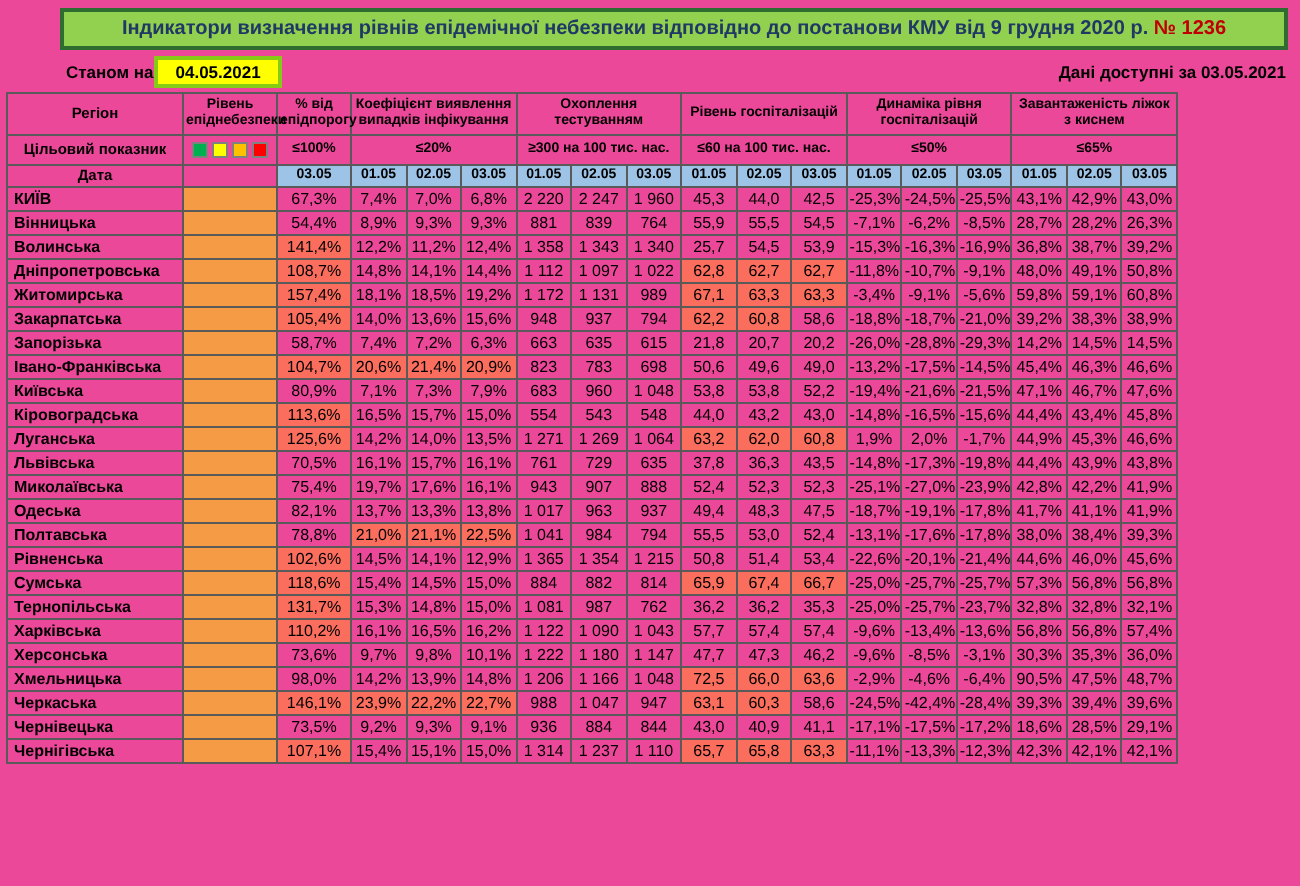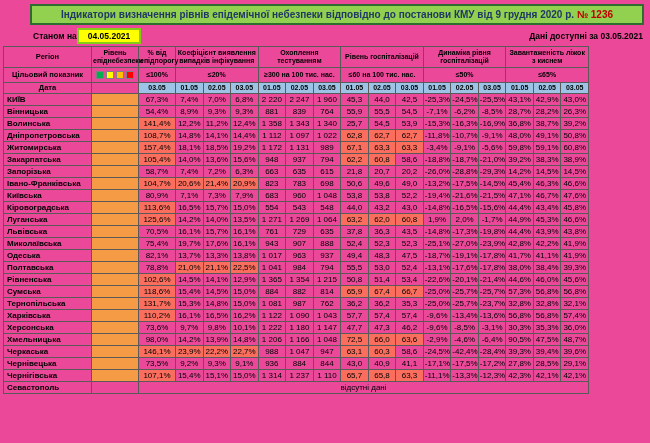--- a/index.html
+++ b/index.html
@@ -551,21 +551,21 @@
           <td>9,1%</td>
           <td>936</td>
           <td>884</td>
           <td>844</td>
           <td>43,0</td>
           <td>40,9</td>
           <td>41,1</td>
           <td>-17,1%</td>
           <td>-17,5%</td>
           <td>-17,2%</td>
-          <td>27,8%</td>
+          <td>18,6%</td>
           <td>28,5%</td>
           <td>29,1%</td>
         </tr>
         <tr>
           <td class="region">Чернігівська</td>
           <td class="level" style="background: rgb(245, 155, 69);"></td>
           <td style="background: rgb(251, 110, 94);">107,1%</td>
           <td>15,4%</td>
           <td>15,1%</td>
           <td>15,0%</td>
@@ -575,20 +575,15 @@
           <td style="background: rgb(251, 110, 94);">65,7</td>
           <td style="background: rgb(251, 110, 94);">65,8</td>
           <td style="background: rgb(251, 110, 94);">63,3</td>
           <td>-11,1%</td>
           <td>-13,3%</td>
           <td>-12,3%</td>
           <td>42,3%</td>
           <td>42,1%</td>
           <td>42,1%</td>
         </tr>
-        <tr>
-          <td class="region">Севастополь</td>
-          <td class="level"></td>
-          <td class="nodata" colspan="16">відсутні дані</td>
-        </tr>
       </tbody>
   </table>
 </div>
 
 </body></html>

